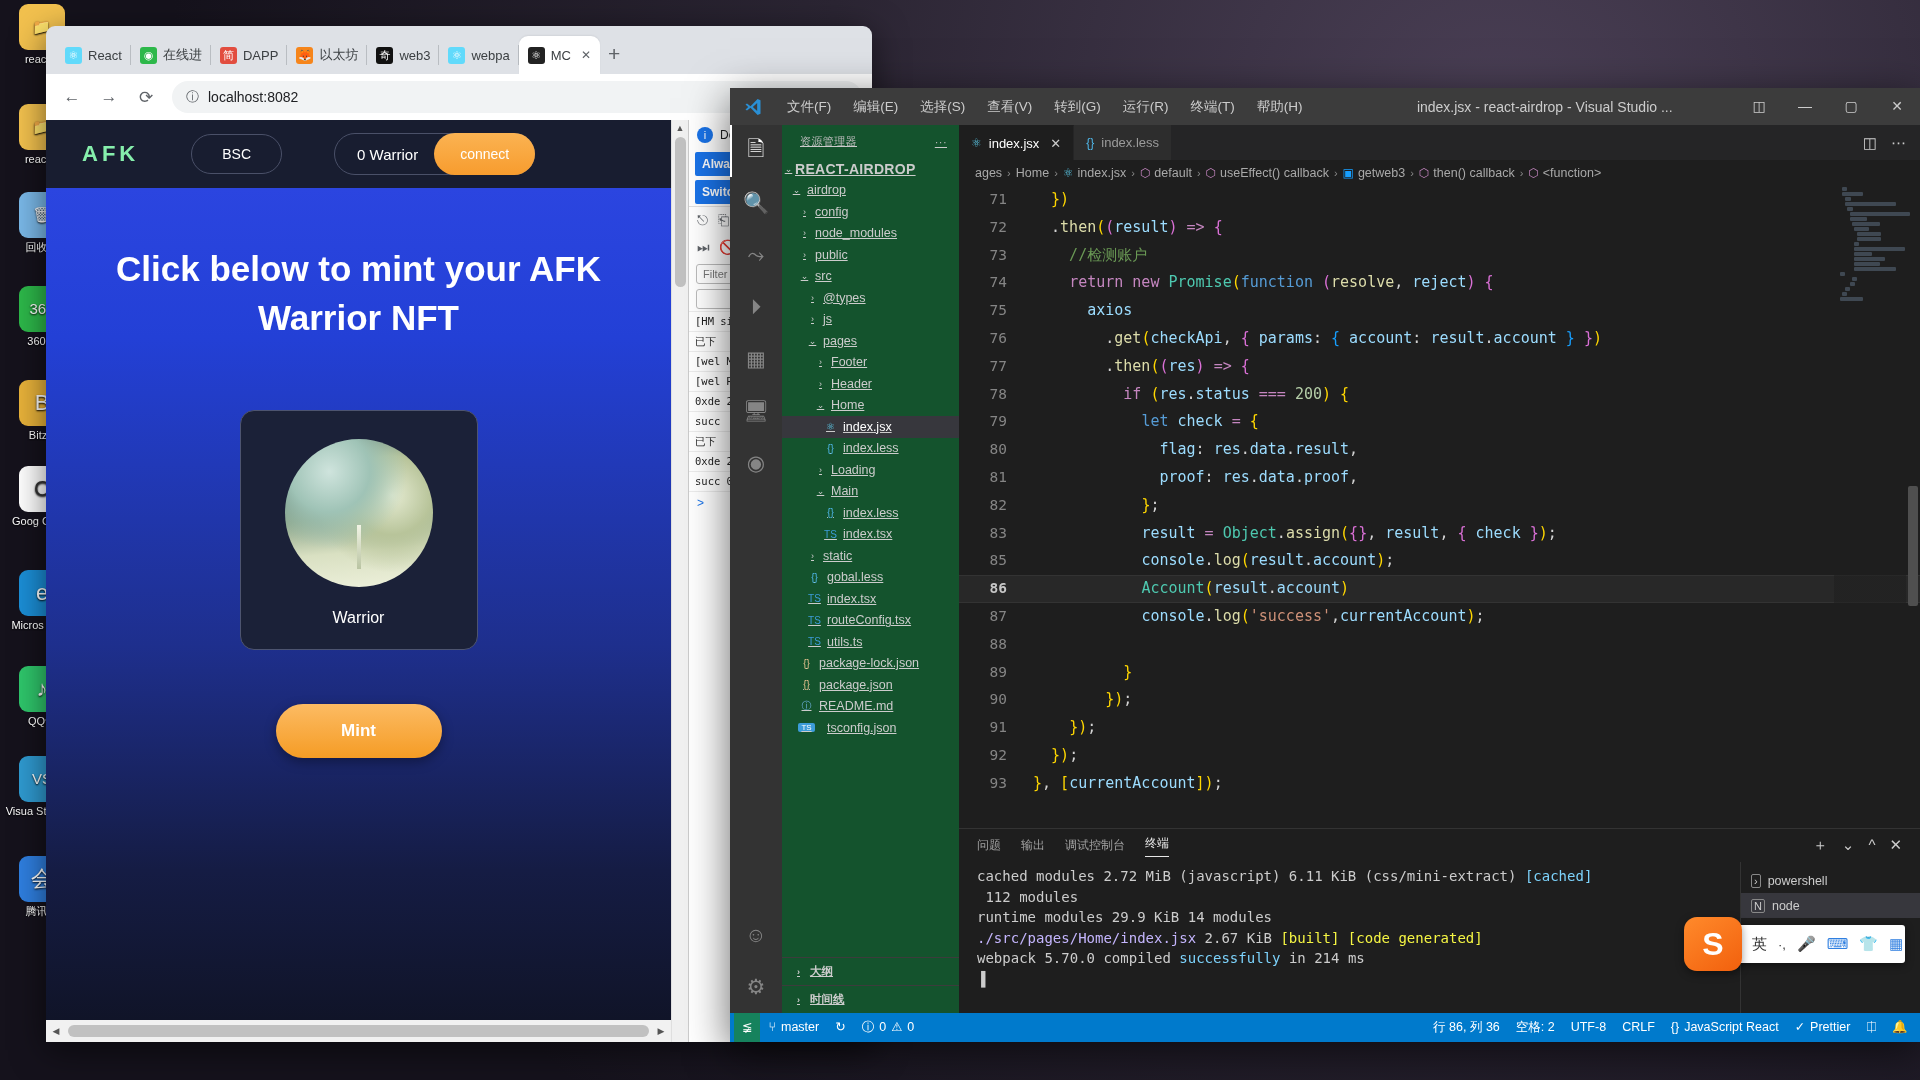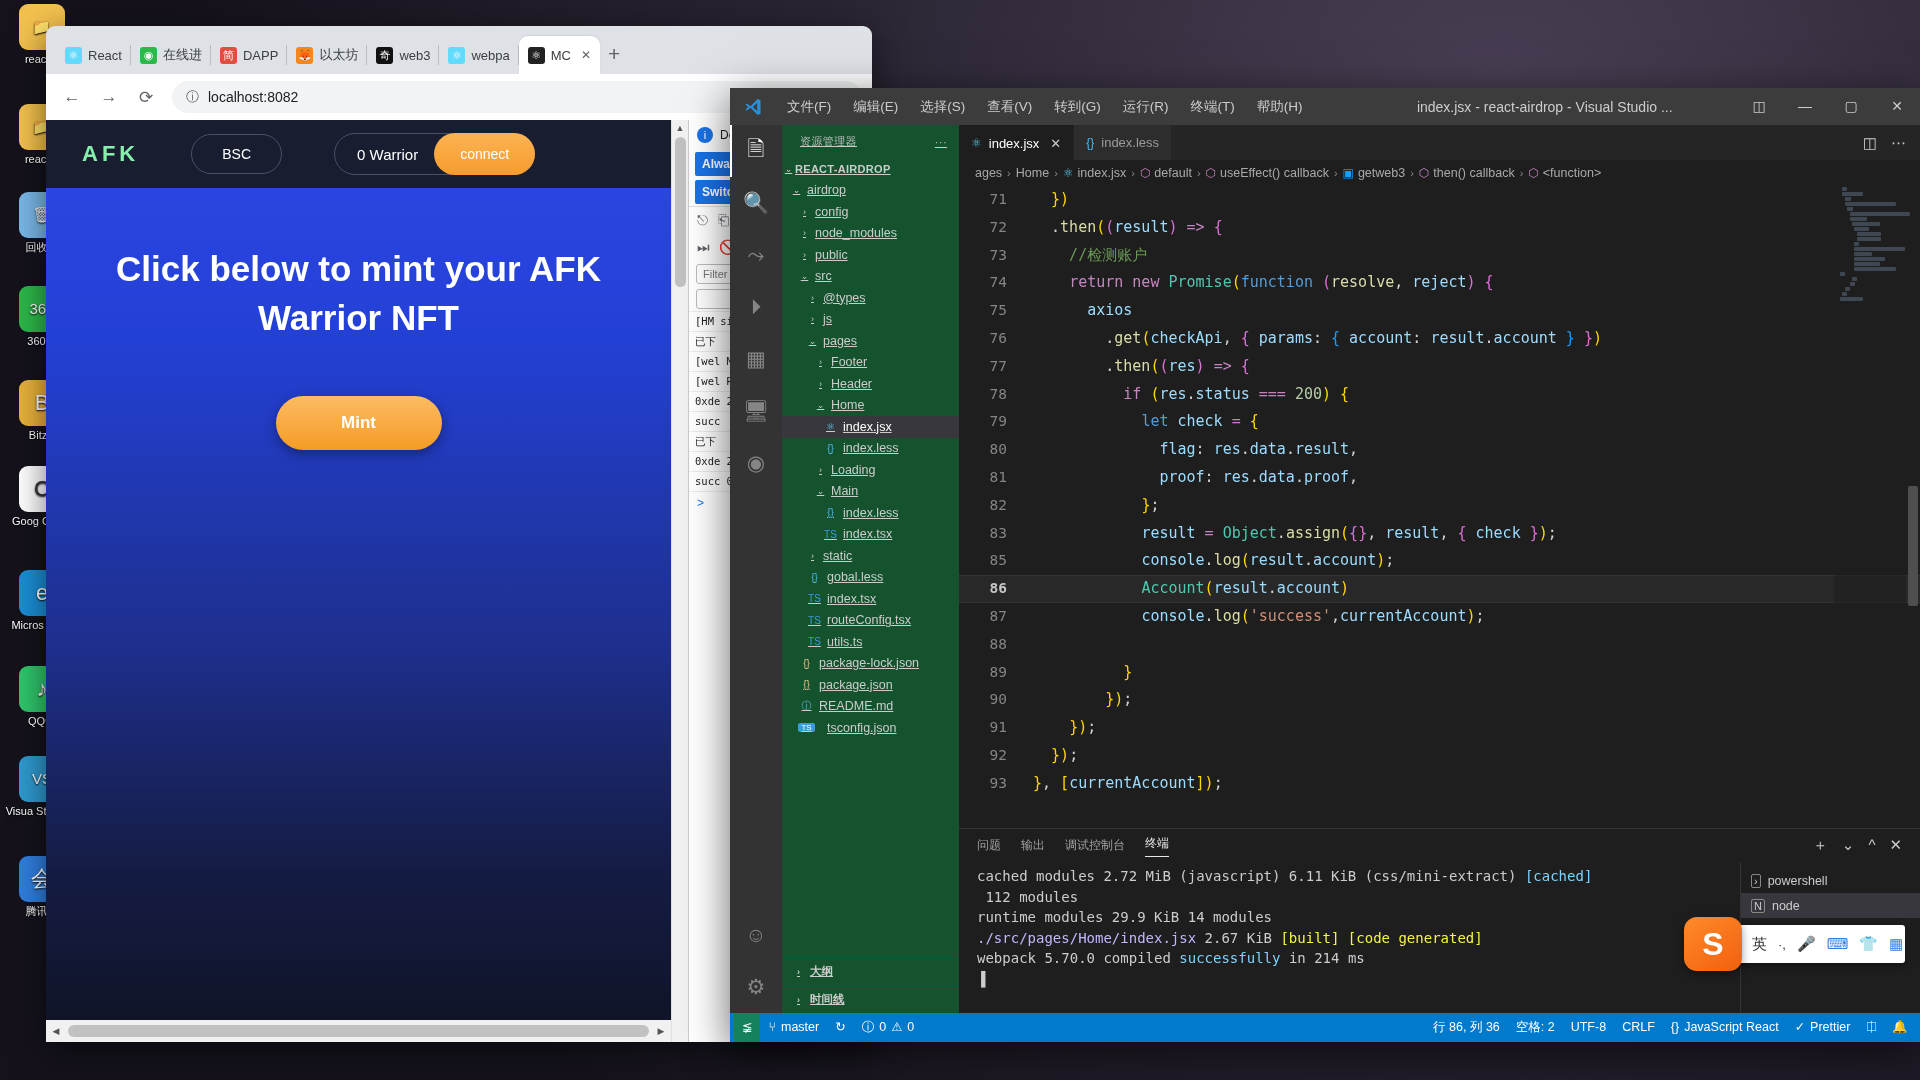--- a/index.html
+++ b/index.html
@@ -363,20 +363,24 @@
       <div id="site-header">
         <div id="afklogo">AFK</div>
         <div class="pill">BSC</div>
         <div id="walletpill">
           <span>0 Warrior</span>
           <div id="connectbtn">connect</div>
         </div>
       </div>
       <div id="hero">
         <div id="heroTitle">Click below to mint your AFK Warrior NFT</div>
+        <div id="nftcard">
+          <div id="nftimg"></div>
+          <div id="nftname">Warrior</div>
+        </div>
         <div id="mintbtn">Mint</div>
       </div>
       <div id="hscroll">
         <div class="arw">◀</div>
         <div class="thumb"></div>
         <div class="arw">▶</div>
       </div>
     </div>
 
     <div id="vscroll">
@@ -458,21 +462,21 @@
     </div>
 
     <div id="sidebar">
       <div id="sb-head">
         <span>资源管理器</span>
         <span>···</span>
       </div>
       <div id="sb-tree">
           <div class="trow">
             <span class="chev">⌄</span>
-            <span style="font-weight:bold;font-size:11px;letter-spacing:.3px">REACT-AIRDROP</span>
+            <span style="font-weight:bold;font-size:14px;letter-spacing:.3px">REACT-AIRDROP</span>
           </div>
           <div class="trow">
             <span style="flex: 0 0 8px;"></span>
             <span class="chev">⌄</span>
             <span style="margin-left: 4px;">airdrop</span>
           </div>
           <div class="trow">
             <span style="flex: 0 0 16px;"></span>
             <span class="chev">›</span>
             <span style="margin-left: 4px;">config</span>

